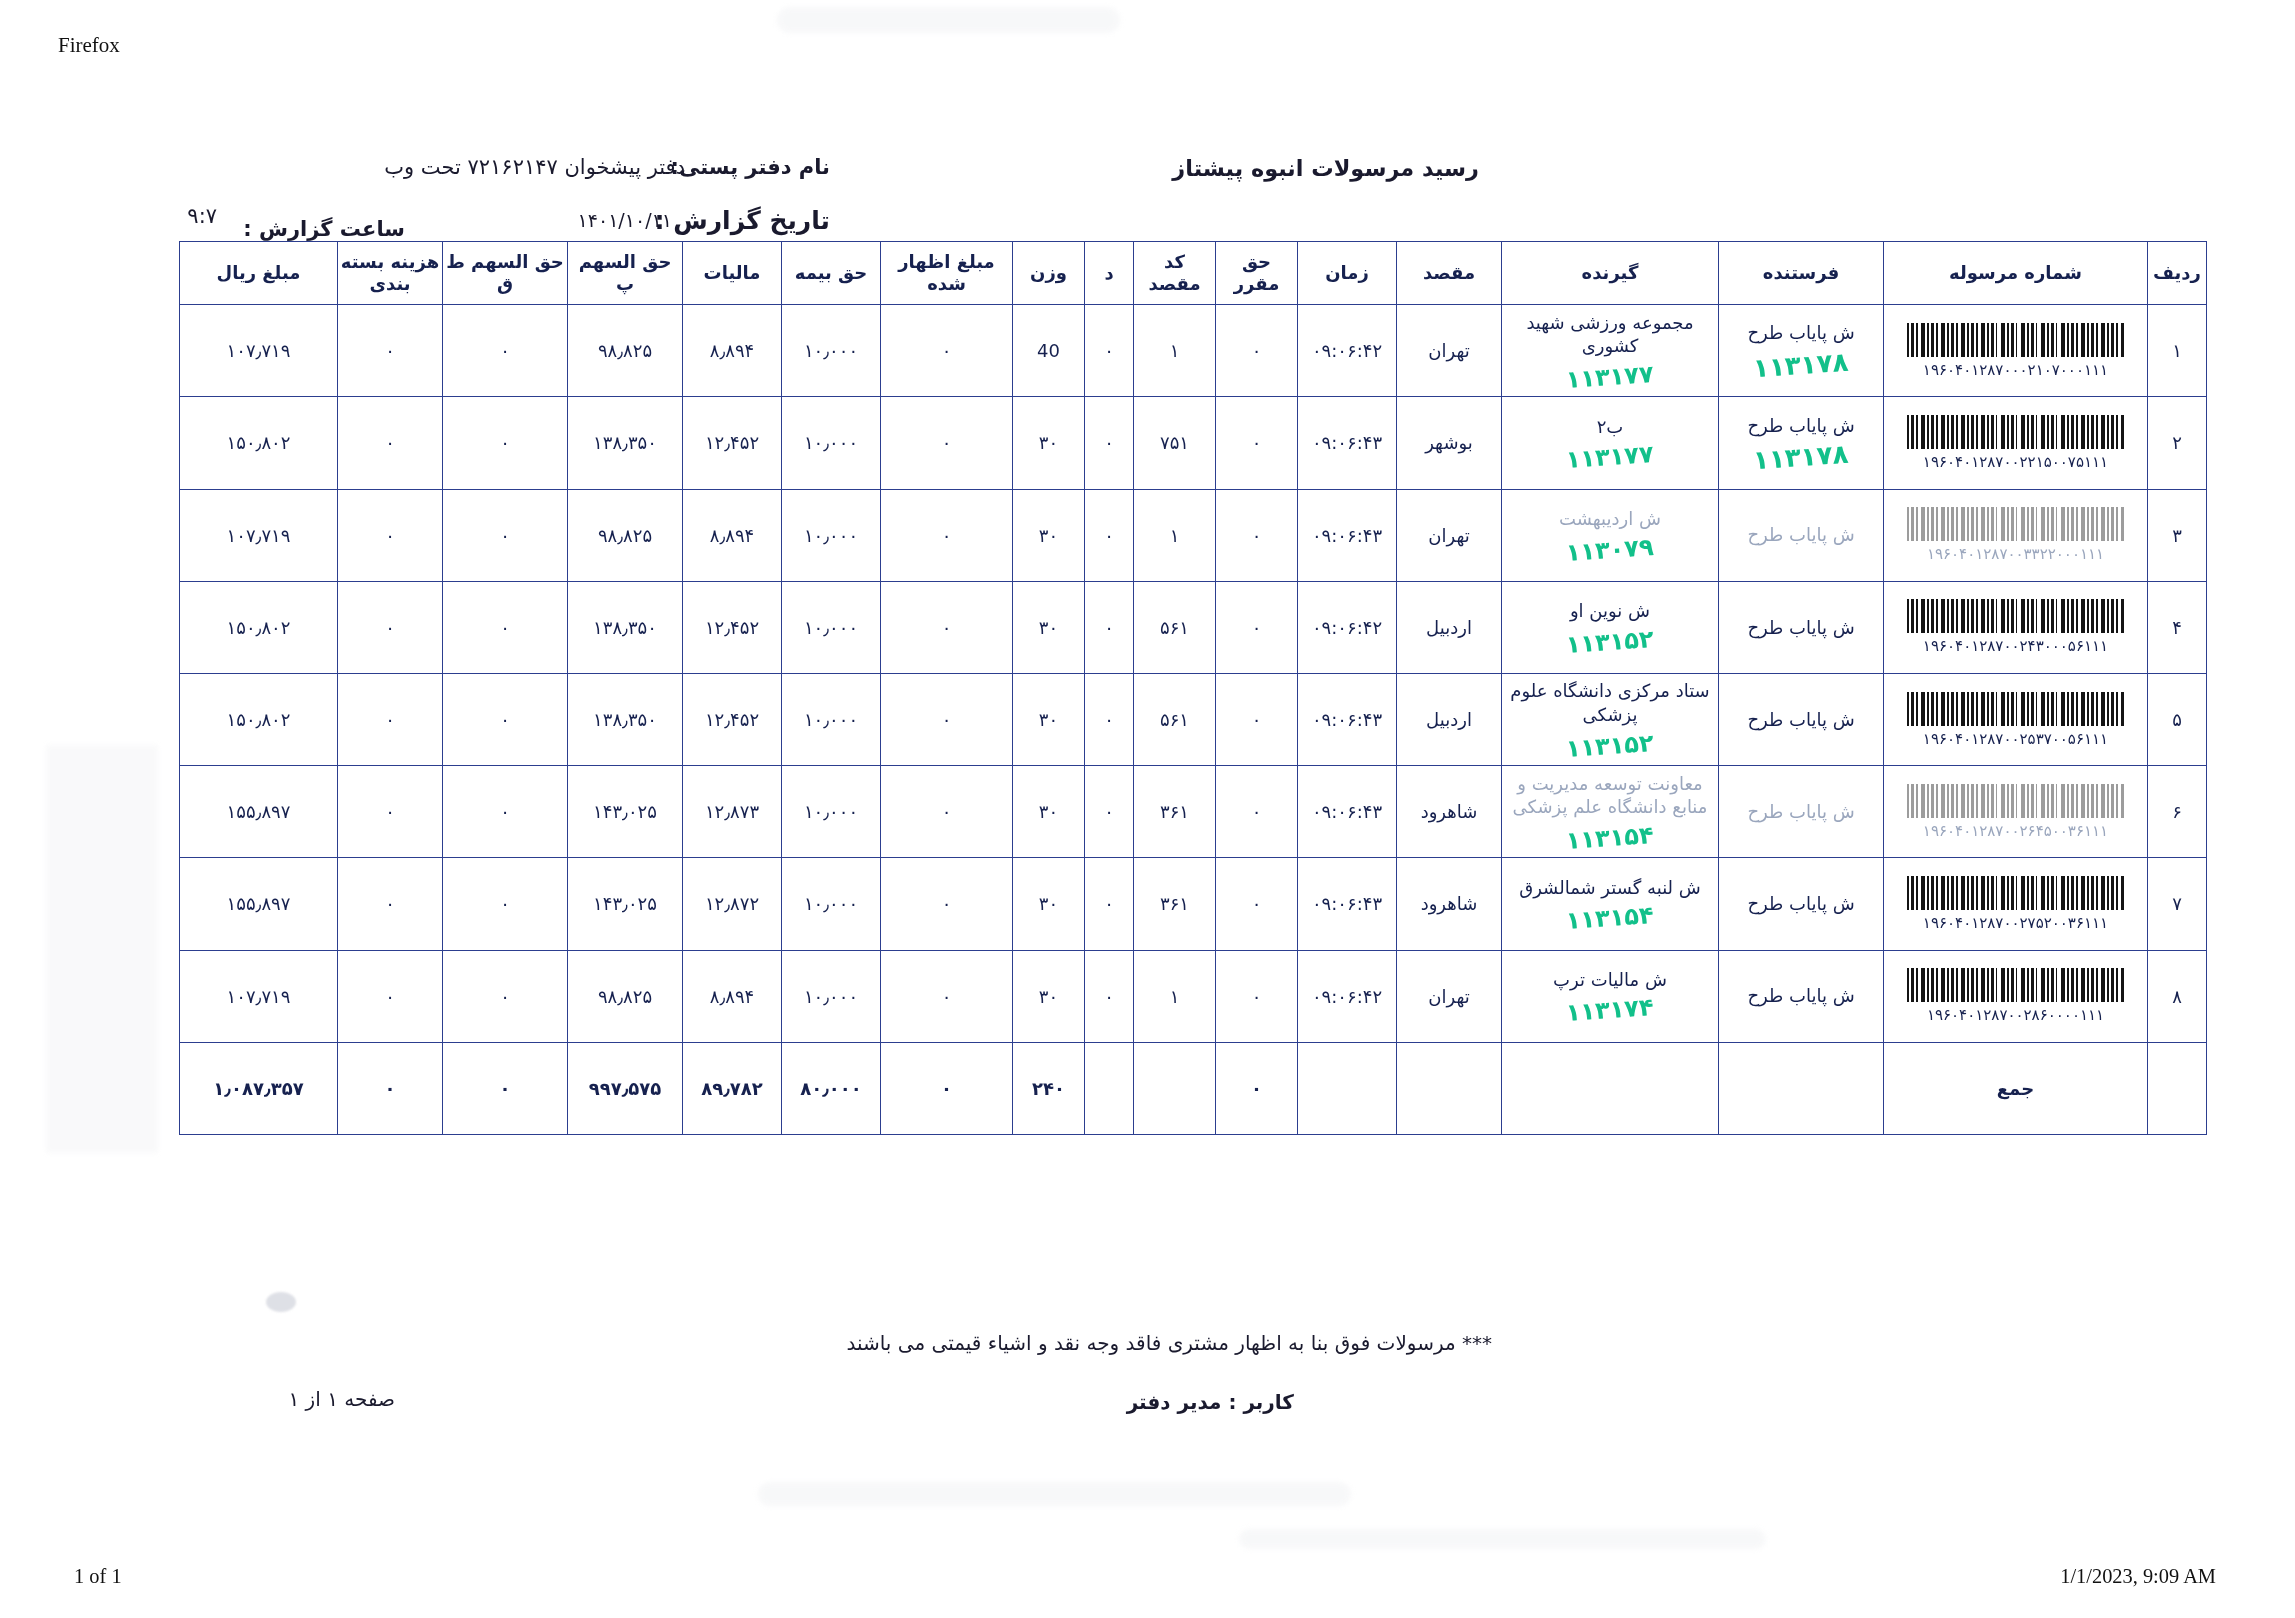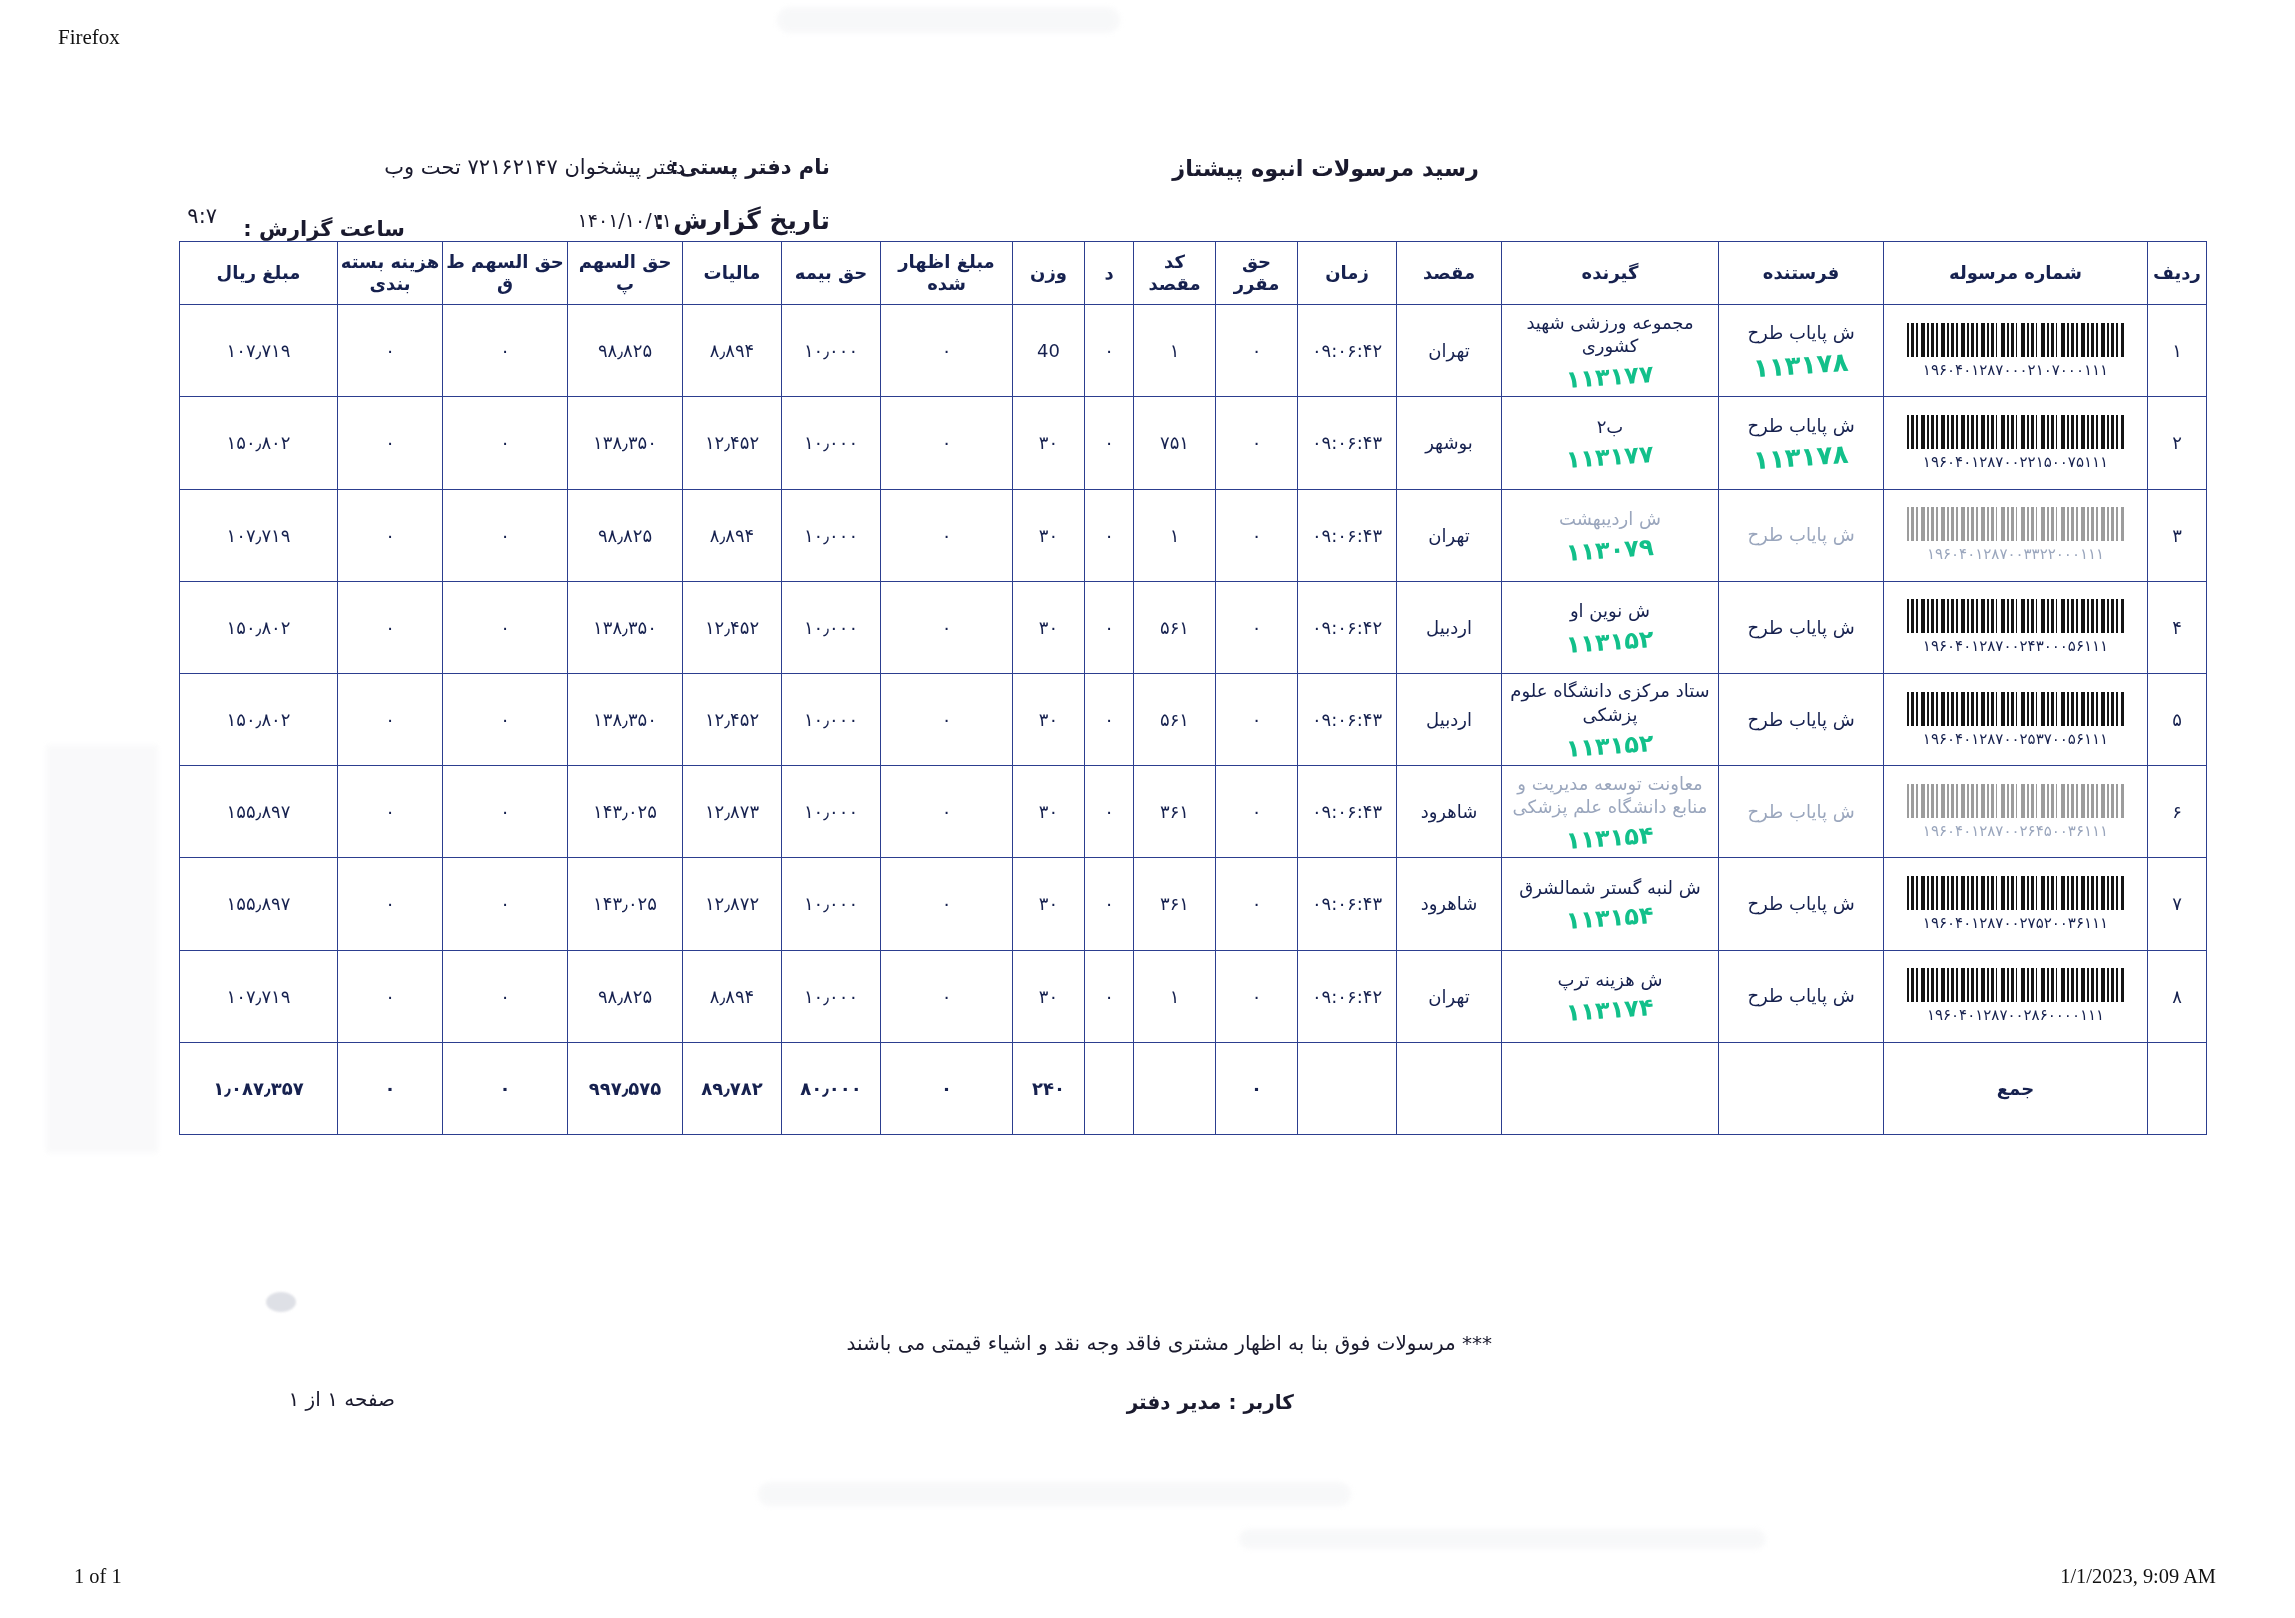--- a/index.html
+++ b/index.html
@@ -24,21 +24,21 @@
     width: 2295px;
     height: 26px;
     direction: ltr;
     font-family: "Liberation Serif", "DejaVu Serif", serif;
     font-size: 21px;
     color: #111;
   }
   .print-header .left {
     position: absolute;
     left: 58px;
-    top: 0;
+    top: 8px;
     white-space: nowrap;
     text-align: right;
   }
   .print-header .right {
     position: absolute;
     left: 1179px;
     top: 0;
     white-space: nowrap;
   }
   .print-footer {
@@ -538,21 +538,21 @@
           <td>
             <span class="barcode-wrap">
               <span class="barcode"></span>
               <span class="barcode-num">۱۹۶۰۴۰۱۲۸۷۰۰۲۸۶۰۰۰۰۱۱۱</span>
             </span>
           </td>
           <td>
             <span class="cell-stack">ش پایاب طرح</span>
           </td>
           <td>
-            <span class="cell-stack">ش هزینه ترپ</span>
+            <span class="cell-stack">ش مالیات ترپ</span>
             <span class="hand small">۱۱۳۱۷۴</span>
           </td>
           <td>تهران</td>
           <td>۰۹:۰۶:۴۲</td>
           <td>۰</td>
           <td>۱</td>
           <td>۰</td>
           <td>۳۰</td>
           <td>۰</td>
           <td>۱۰٫۰۰۰</td>

